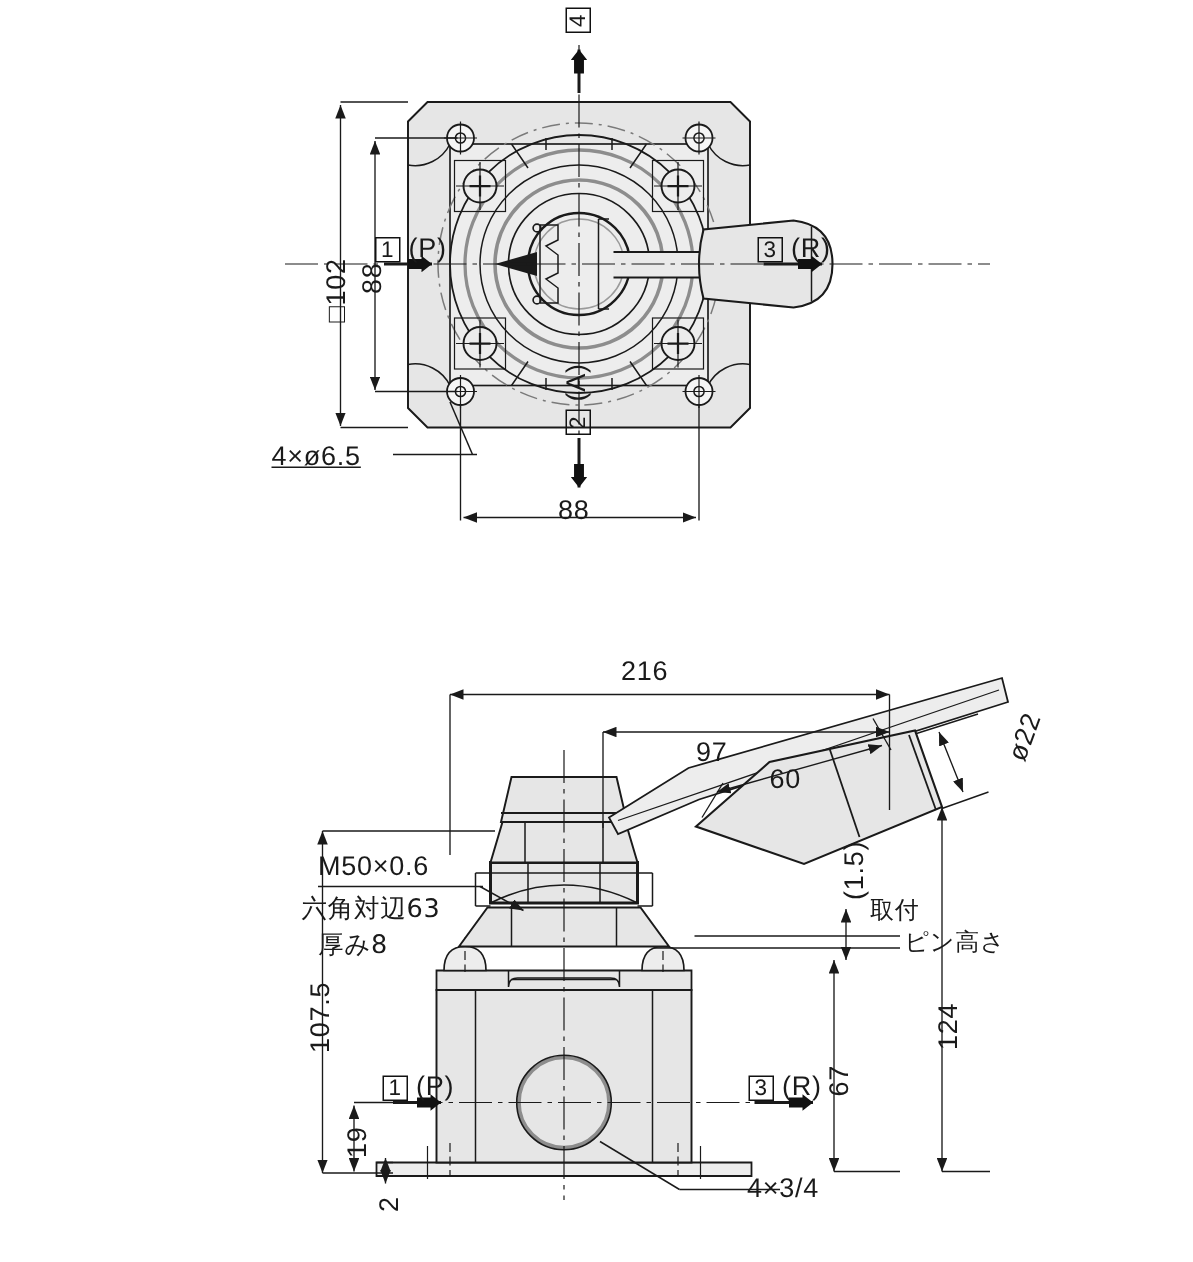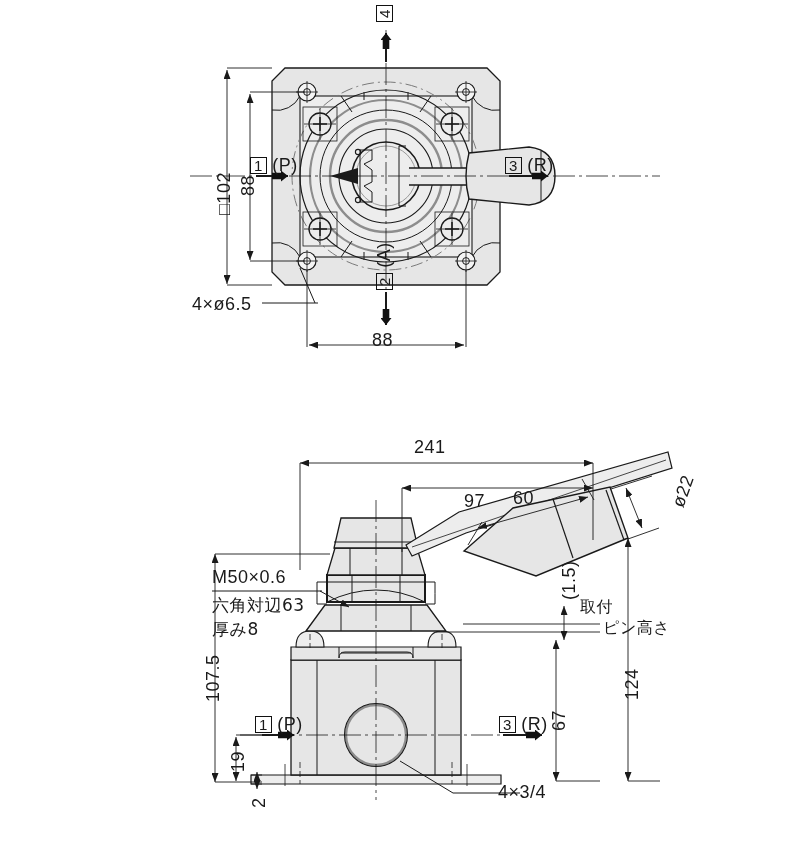--- a/index.html
+++ b/index.html
@@ -230,49 +230,49 @@
     <path d="M212,591 L322,591" stroke-width="1"></path>
 
     <path d="M400,761 L453,793" stroke-width="1"></path>
     <path d="M453,793 L520,793" stroke-width="1"></path>
   </g>
 </svg>
 
   <div class="lbl rot90" style="left:214px;top:215px;">□102</div>
   <div class="lbl rot90" style="left:238px;top:196px;">88</div>
   <div class="lbl" style="left:372px;top:330px;">88</div>
-  <div class="lbl" style="left:192px;top:294px;">4×ø6.5</div>
+  <div class="lbl" style="left:181px;top:294px;text-decoration:underline;">4×ø6.5</div>
 
   <div style="position:absolute;left:374px;top:22px;" class="rot90">
     <span class="lbl" style="position:static;"><span class="portbox">4</span> </span>
   </div>
   <div class="lbl" style="left:250px;top:155px;">
     <span class="portbox">1</span> <span>(P)</span>
   </div>
   <div class="lbl" style="left:505px;top:155px;">
     <span class="portbox">3</span> <span>(R)</span>
   </div>
   <div style="position:absolute;left:374px;top:290px;" class="rot90">
     <span class="lbl" style="position:static;"><span class="portbox">2</span> <span>(A)</span></span>
   </div>
 
-  <div class="lbl" style="left:414px;top:437px;">241</div>
+  <div class="lbl" style="left:414px;top:437px;">216</div>
   <div class="lbl" style="left:464px;top:491px;">97</div>
-  <div class="lbl" style="left:513px;top:488px;">60</div>
+  <div class="lbl" style="left:513px;top:509px;">60</div>
   <div class="lbl" style="left:668px;top:503px;transform:rotate(-70deg);transform-origin:left top;">ø22</div>
 
   <div class="lbl rot90" style="left:203px;top:702px;">107.5</div>
   <div class="lbl rot90" style="left:559px;top:600px;">(1.5)</div>
   <div class="lbl rot90" style="left:549px;top:731px;">67</div>
   <div class="lbl rot90" style="left:622px;top:700px;">124</div>
   <div class="lbl rot90" style="left:228px;top:772px;">19</div>
   <div class="lbl rot90" style="left:249px;top:808px;">2</div>
 
   <div class="lbl" style="left:212px;top:567px;">M50×0.6</div>
-  <div class="lbl jp" style="left:212px;top:594px;font-size:17px;">六角対辺63</div>
+  <div class="lbl jp" style="left:201px;top:594px;font-size:17px;">六角対辺63</div>
   <div class="lbl jp" style="left:212px;top:618px;font-size:17px;text-align:right;">厚み8</div>
 
   <div class="lbl" style="left:460px;top:782px;margin-left:38px;">4×3/4</div>
 
   <div class="lbl jp" style="left:580px;top:597px;font-size:16px;">取付</div>
   <div class="lbl jp" style="left:580px;top:618px;font-size:16px;margin-left:23px;">ピン高さ</div>
 
   <div class="lbl" style="left:255px;top:714px;">
     <span class="portbox">1</span> <span>(P)</span>
   </div>

